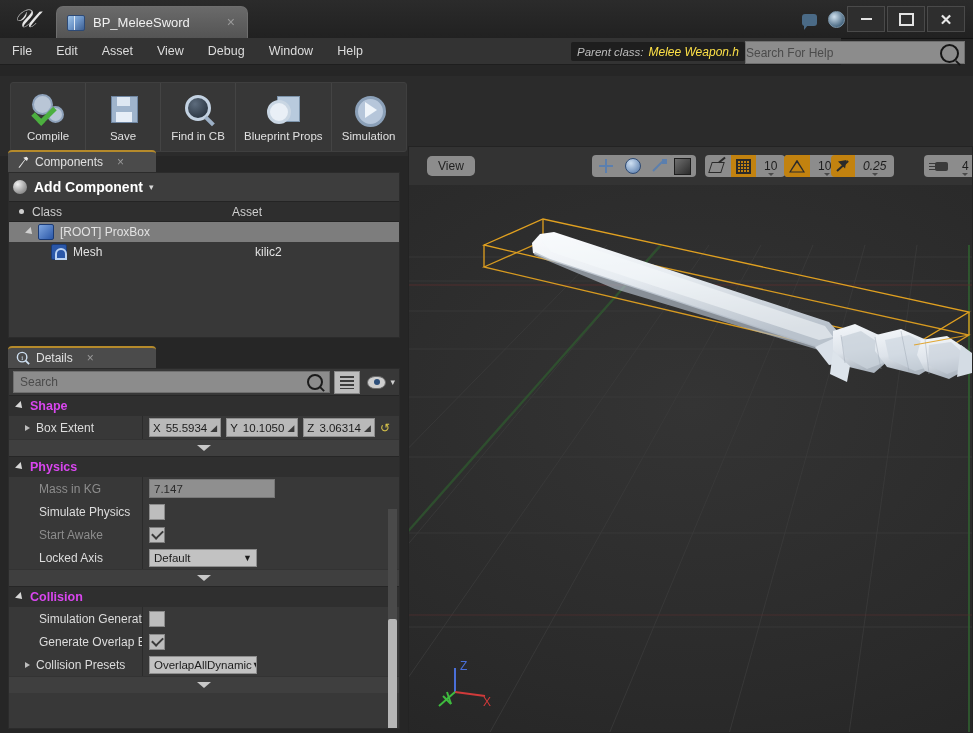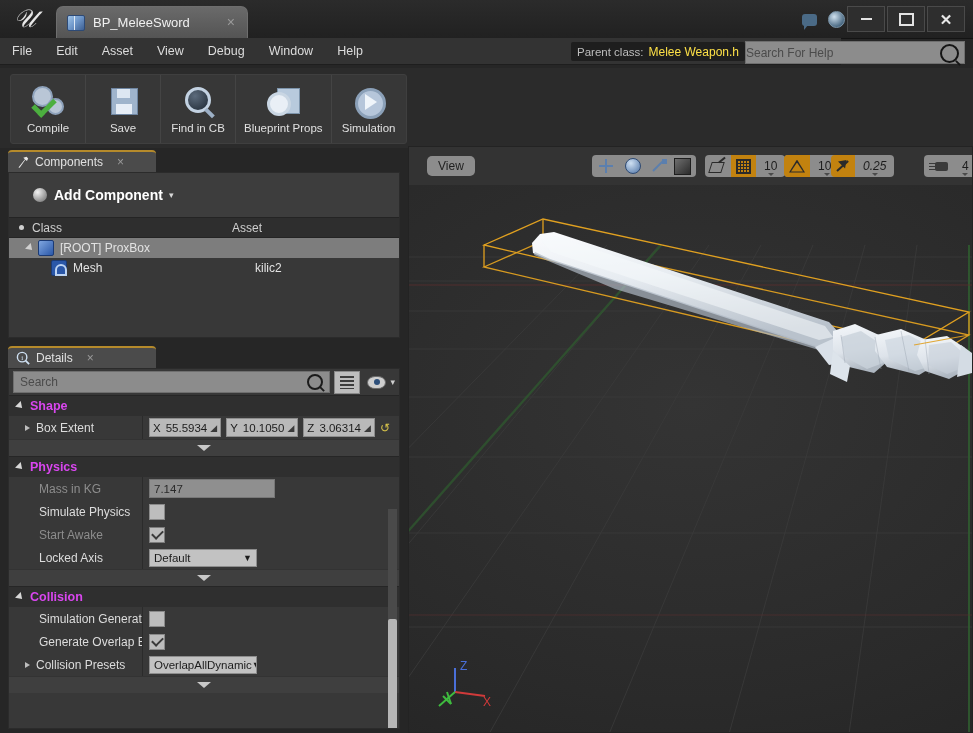--- a/index.html
+++ b/index.html
@@ -41,33 +41,33 @@
   .wbtn i{display:block;background:#e2e2e2;}
   .wmin i{width:11px;height:2px;}
   .wmax i{width:11px;height:9px;background:transparent;border:2px solid #e2e2e2;}
   .wcls{font-size:15px;color:#e8e8e8;font-weight:bold;line-height:1;}
 
   
   .menubar{position:absolute;left:0;top:38px;width:841px;height:26px;background:#333333;
     display:flex;align-items:center;border-bottom:1px solid #1e1e1e;}
   .menuitem{padding:0 12px;height:26px;line-height:26px;font-size:12.5px;color:#dcdcdc;}
   .parentbox{position:absolute;right:228px;top:42px;height:19px;background:#1e1e1e;
-    display:flex;align-items:center;padding:0 6px;border-radius:2px;}
+    display:flex;align-items:center;padding:0 6px;border-radius:2px;font-style:italic;}
   .parentbox .pl{color:#bdbdbd;font-size:11.5px;}
   .parentbox .pv{color:#fde047;font-size:12px;margin-left:5px;}
   .helpsearch{position:absolute;right:8px;top:41px;width:218px;height:21px;background:#8c8c8c;
     border:1px solid #6f6f6f;display:flex;align-items:center;}
   .helpsearch .ph{font-size:12px;color:#4b4b4b;}
   .helpsearch .mg{position:absolute;right:5px;top:2px;width:15px;height:15px;border:2px solid #151515;
     border-radius:50%;}
   .helpsearch .mg:after{content:"";position:absolute;right:-4px;bottom:-3px;width:6px;height:2px;
     background:#151515;transform:rotate(45deg);}
 
   
-  .toolbar{position:absolute;left:0;top:68px;width:973px;height:80px;background:#2b2b2b;}
+  .toolbar{position:absolute;left:0;top:76px;width:973px;height:80px;background:#2b2b2b;}
   .tgroup{position:absolute;left:10px;top:6px;height:68px;background:#373737;border:1px solid #3f3f3f;
     border-radius:3px;display:flex;align-items:stretch;}
   .tbtn{width:auto;min-width:58px;padding:0 8px;display:flex;flex-direction:column;align-items:center;
     justify-content:center;border-right:1px solid #444;}
   .tbtn:last-child{border-right:none;}
   .tbtn .lbl{font-size:11.5px;color:#e0e0e0;margin-top:3px;}
   .ico{width:36px;height:34px;position:relative;}
   .gear{position:absolute;border-radius:50%;background:#b9c6d6;border:2px solid #8ea2bb;}
   .gearA{width:17px;height:17px;left:2px;top:1px;}
   .gearB{width:13px;height:13px;left:17px;top:13px;}
@@ -116,21 +116,21 @@
   .icGraph i{position:absolute;left:3px;top:8px;width:20px;height:2px;background:#233244;transform:rotate(16deg);}
 
   
   .panel-tab{position:absolute;height:22px;background:#4b4b4b;border-radius:4px 4px 0 0;
     border-top:2px solid #b58a2b;display:flex;align-items:center;padding:0 8px;box-sizing:border-box;}
   .panel-tab .ptl{font-size:12px;color:#e0e0e0;margin-left:6px;}
   .panel-tab .ptx{margin-left:14px;color:#9a9a9a;font-size:12px;}
 
   .compPanel{position:absolute;left:8px;top:172px;width:392px;height:166px;background:#383838;
     border:1px solid #2b2b2b;box-sizing:border-box;}
-  .addcomp{height:44px;display:flex;align-items:center;padding-left:24px;background:#3d3d3d;}
+  .addcomp{height:28px;display:flex;align-items:center;padding-left:4px;background:#3d3d3d;}
   .addcomp .bomb{width:14px;height:14px;border-radius:50%;background:radial-gradient(circle at 33% 30%,#f2f2f2,#9a9a9a 62%,#6d6d6d);}
   .addcomp .acl{font-size:14px;font-weight:bold;color:#ffffff;margin-left:7px;}
   .addcomp .cv{margin-left:6px;color:#d8d8d8;font-size:9px;}
   .colhdr{height:19px;background:#2e2e2e;display:flex;align-items:center;font-size:12px;color:#cfcfcf;
     border-top:1px solid #242424;border-bottom:1px solid #242424;}
   .colhdr .dot{width:5px;height:5px;border-radius:50%;background:#cfcfcf;margin:0 8px 0 10px;}
   .colhdr .c1{width:200px;}
   .row{height:20px;display:flex;align-items:center;font-size:12px;color:#e2e2e2;}
   .row.sel{background:#7d7d7d;}
   .tri{width:0;height:0;border-left:6px solid #d0d0d0;border-top:4px solid transparent;

